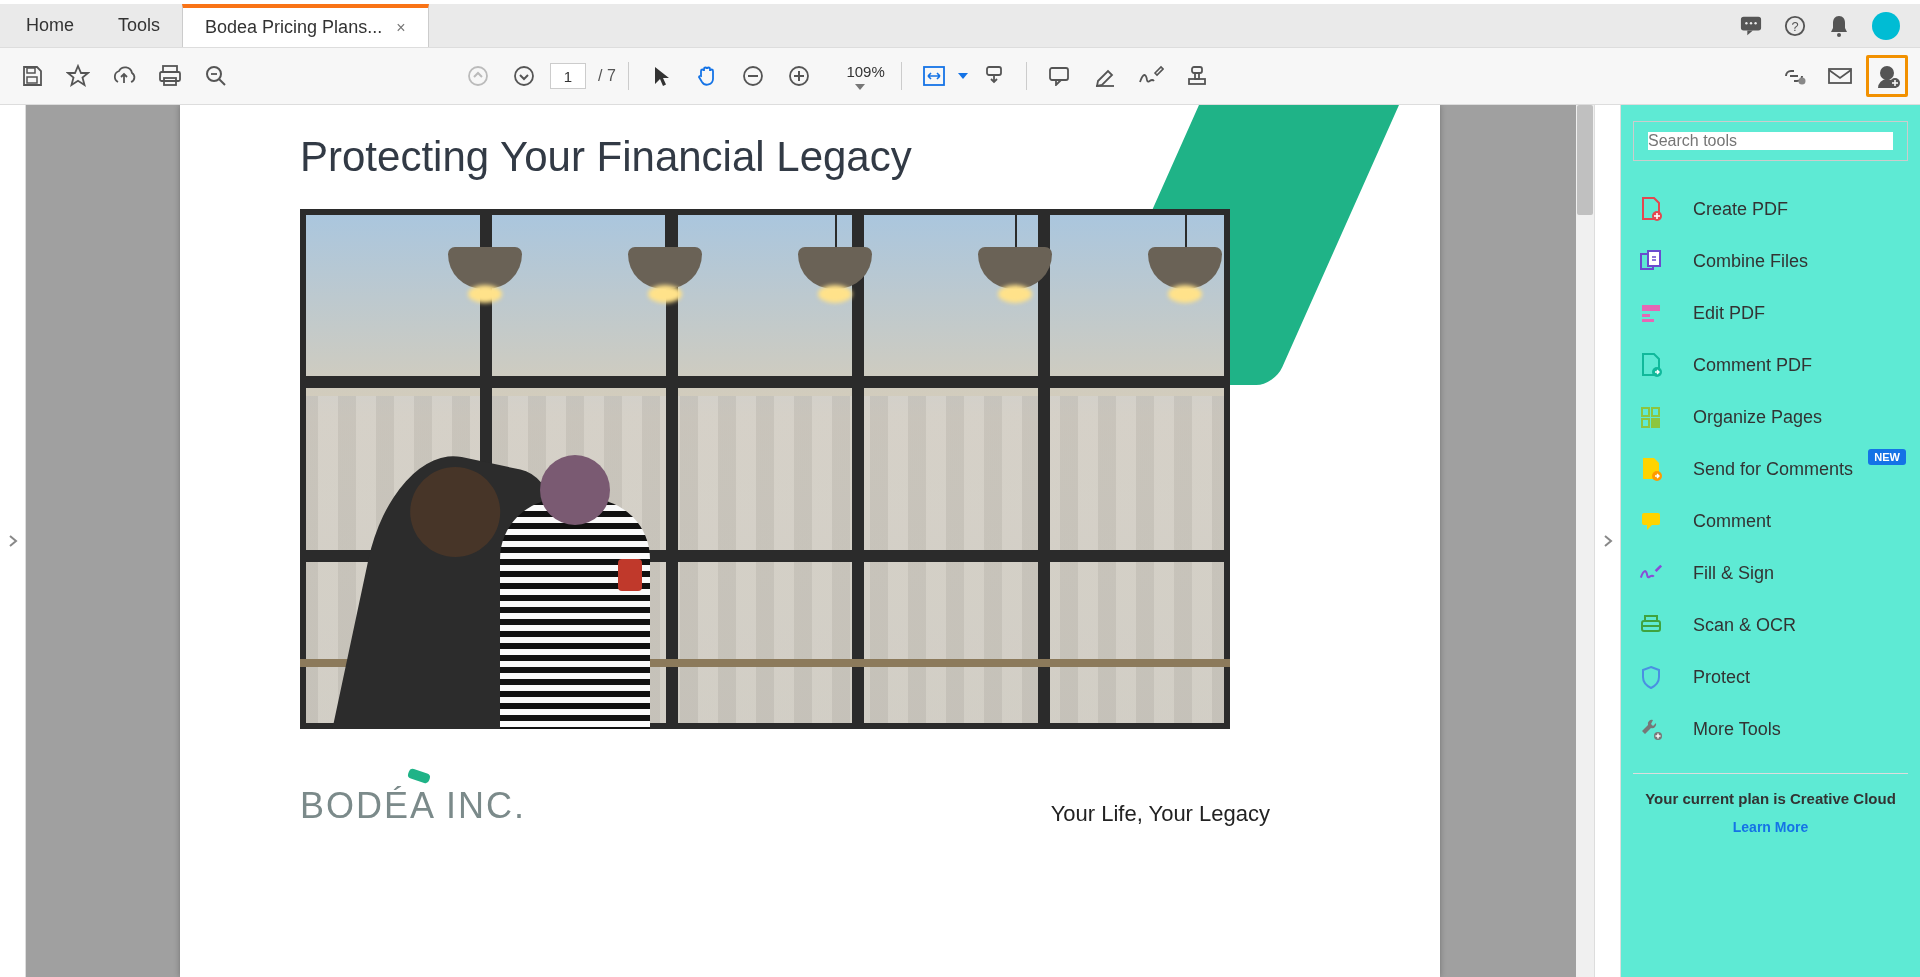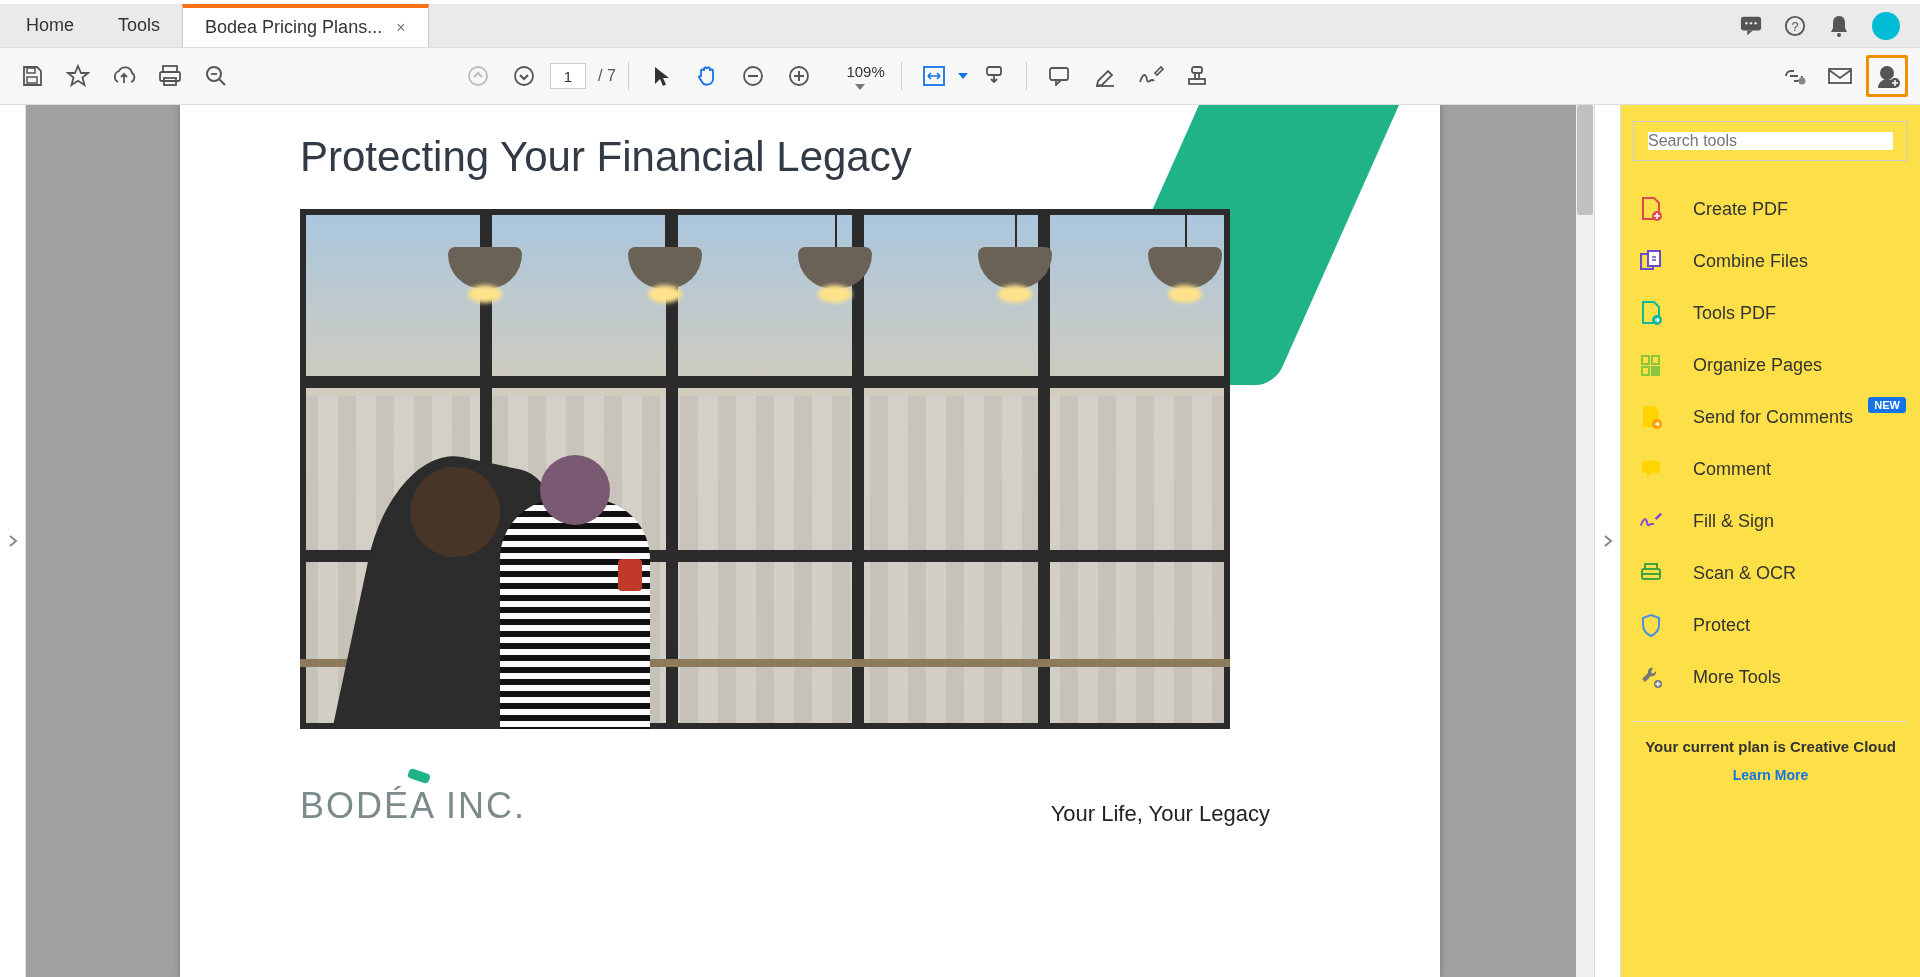--- a/index.html
+++ b/index.html
@@ -55,21 +55,21 @@
   .silhouette2 { position:absolute; left:200px; bottom:-10px; width:150px; height:240px; background: repeating-linear-gradient(#111 0 6px,#fafafa 6px 12px); border-radius:60px 60px 10px 10px;}
   .silhouette2::before{content:""; position:absolute; left:40px; top:-44px; width:70px; height:70px; background:#7a5a72; border-radius:50%;}
   .silhouette2 .cup{position:absolute; left:118px; top:60px; width:24px; height:32px; background:#c0392b; border-radius:4px;}
   .table-line { position:absolute; left:0; right:0; bottom:62px; height:8px; background:#8c7a5b;}
   .doc-footer { display:flex; justify-content:space-between; align-items:flex-end; margin-top: 56px; padding-right: 50px;}
   .brand { font-family: "Arial Black", sans-serif; font-size: 36px; letter-spacing: 2px; color: #7b8a8a; position: relative; }
   .brand .accent { position:absolute; left:108px; top:-14px; width:22px; height:10px; background:#1fb387; border-radius:4px; transform: rotate(18deg);}
   .tagline { font-size: 22px; color: #222; }
 
   
-  .panel { width: 300px; background: #fde047; border-left: 1px solid #ddd; padding: 16px 12px 12px 12px; display:flex; flex-direction:column; }
+  .panel { width: 300px; background: #5eead4; border-left: 1px solid #ddd; padding: 16px 12px 12px 12px; display:flex; flex-direction:column; }
   .search-box { border: 1px solid #ccc; height: 40px; display:flex; align-items:center; padding: 0 14px; color:#888; font-size:16px; margin-bottom: 22px;}
   .search-box input { border:none; outline:none; width:100%; font-size:16px; color:#333; }
   .tool-item { display:flex; align-items:center; gap:30px; height: 52px; padding: 0 6px; cursor:pointer; font-size: 18px; color:#333; position:relative;}
   .tool-icon { width:24px; height:24px; display:flex; align-items:center; justify-content:center; }
   .badge-new { position:absolute; right:2px; top:6px; background:#1473e6; color:#fff; font-size:11px; font-weight:600; padding:2px 6px; border-radius:3px;}
   .panel-divider { height:1px; background:#ddd; margin: 18px 0 14px 0; }
   .plan-text { text-align:center; font-size: 15px; color:#333; font-weight:600; line-height:1.4;}
   .learn-more { text-align:center; color:#1473e6; font-size:14px; margin-top:10px; cursor:pointer;font-weight:bold;}
 
   svg { display:block; }
@@ -360,27 +360,37 @@
           <svg width="24" height="24" viewBox="0 0 24 24">
             <rect x="2" y="5" width="12" height="15" fill="none" stroke="#6a4bce" stroke-width="2"></rect>
             <rect x="9" y="2" width="12" height="15" fill="#fff" stroke="#6a4bce" stroke-width="2"></rect>
             <path d="M13 8 L17 8 M13 11 L17 11" stroke="#6a4bce" stroke-width="1.6"></path>
           </svg>
         </span>
       <span>Combine Files</span>
     </div>
     <div class="tool-item">
       <span class="tool-icon">
+          <svg width="22" height="22" viewBox="0 0 22 22">
+            <rect x="2" y="3" width="18" height="6" fill="#e667b5"></rect>
+            <rect x="2" y="12" width="8" height="3" fill="#e667b5"></rect>
+            <rect x="2" y="17" width="12" height="3" fill="#e667b5"></rect>
+          </svg>
+        </span>
+      <span>Edit PDF</span>
+    </div>
+    <div class="tool-item">
+      <span class="tool-icon">
           <svg width="22" height="26" viewBox="0 0 22 26">
             <path d="M3 2 L14 2 L19 7 L19 23 L3 23 Z" fill="none" stroke="#10b99b" stroke-width="2"></path>
             <circle cx="17" cy="20" r="5" fill="#10b99b"></circle>
             <path d="M15 20 L19 20 M17 18 L19 20 L17 22" stroke="#fff" stroke-width="1.4" fill="none"></path>
           </svg>
         </span>
-      <span>Tools PDF</span>
+      <span>Comment PDF</span>
     </div>
     <div class="tool-item">
       <span class="tool-icon">
           <svg width="22" height="22" viewBox="0 0 22 22">
             <rect x="2" y="2" width="7" height="8" fill="none" stroke="#8cc63f" stroke-width="2"></rect>
             <rect x="12" y="2" width="7" height="8" fill="none" stroke="#8cc63f" stroke-width="2"></rect>
             <rect x="2" y="13" width="7" height="8" fill="none" stroke="#8cc63f" stroke-width="2"></rect>
             <rect x="12" y="13" width="7" height="8" fill="#8cc63f" stroke="#8cc63f" stroke-width="2"></rect>
           </svg>
         </span>

